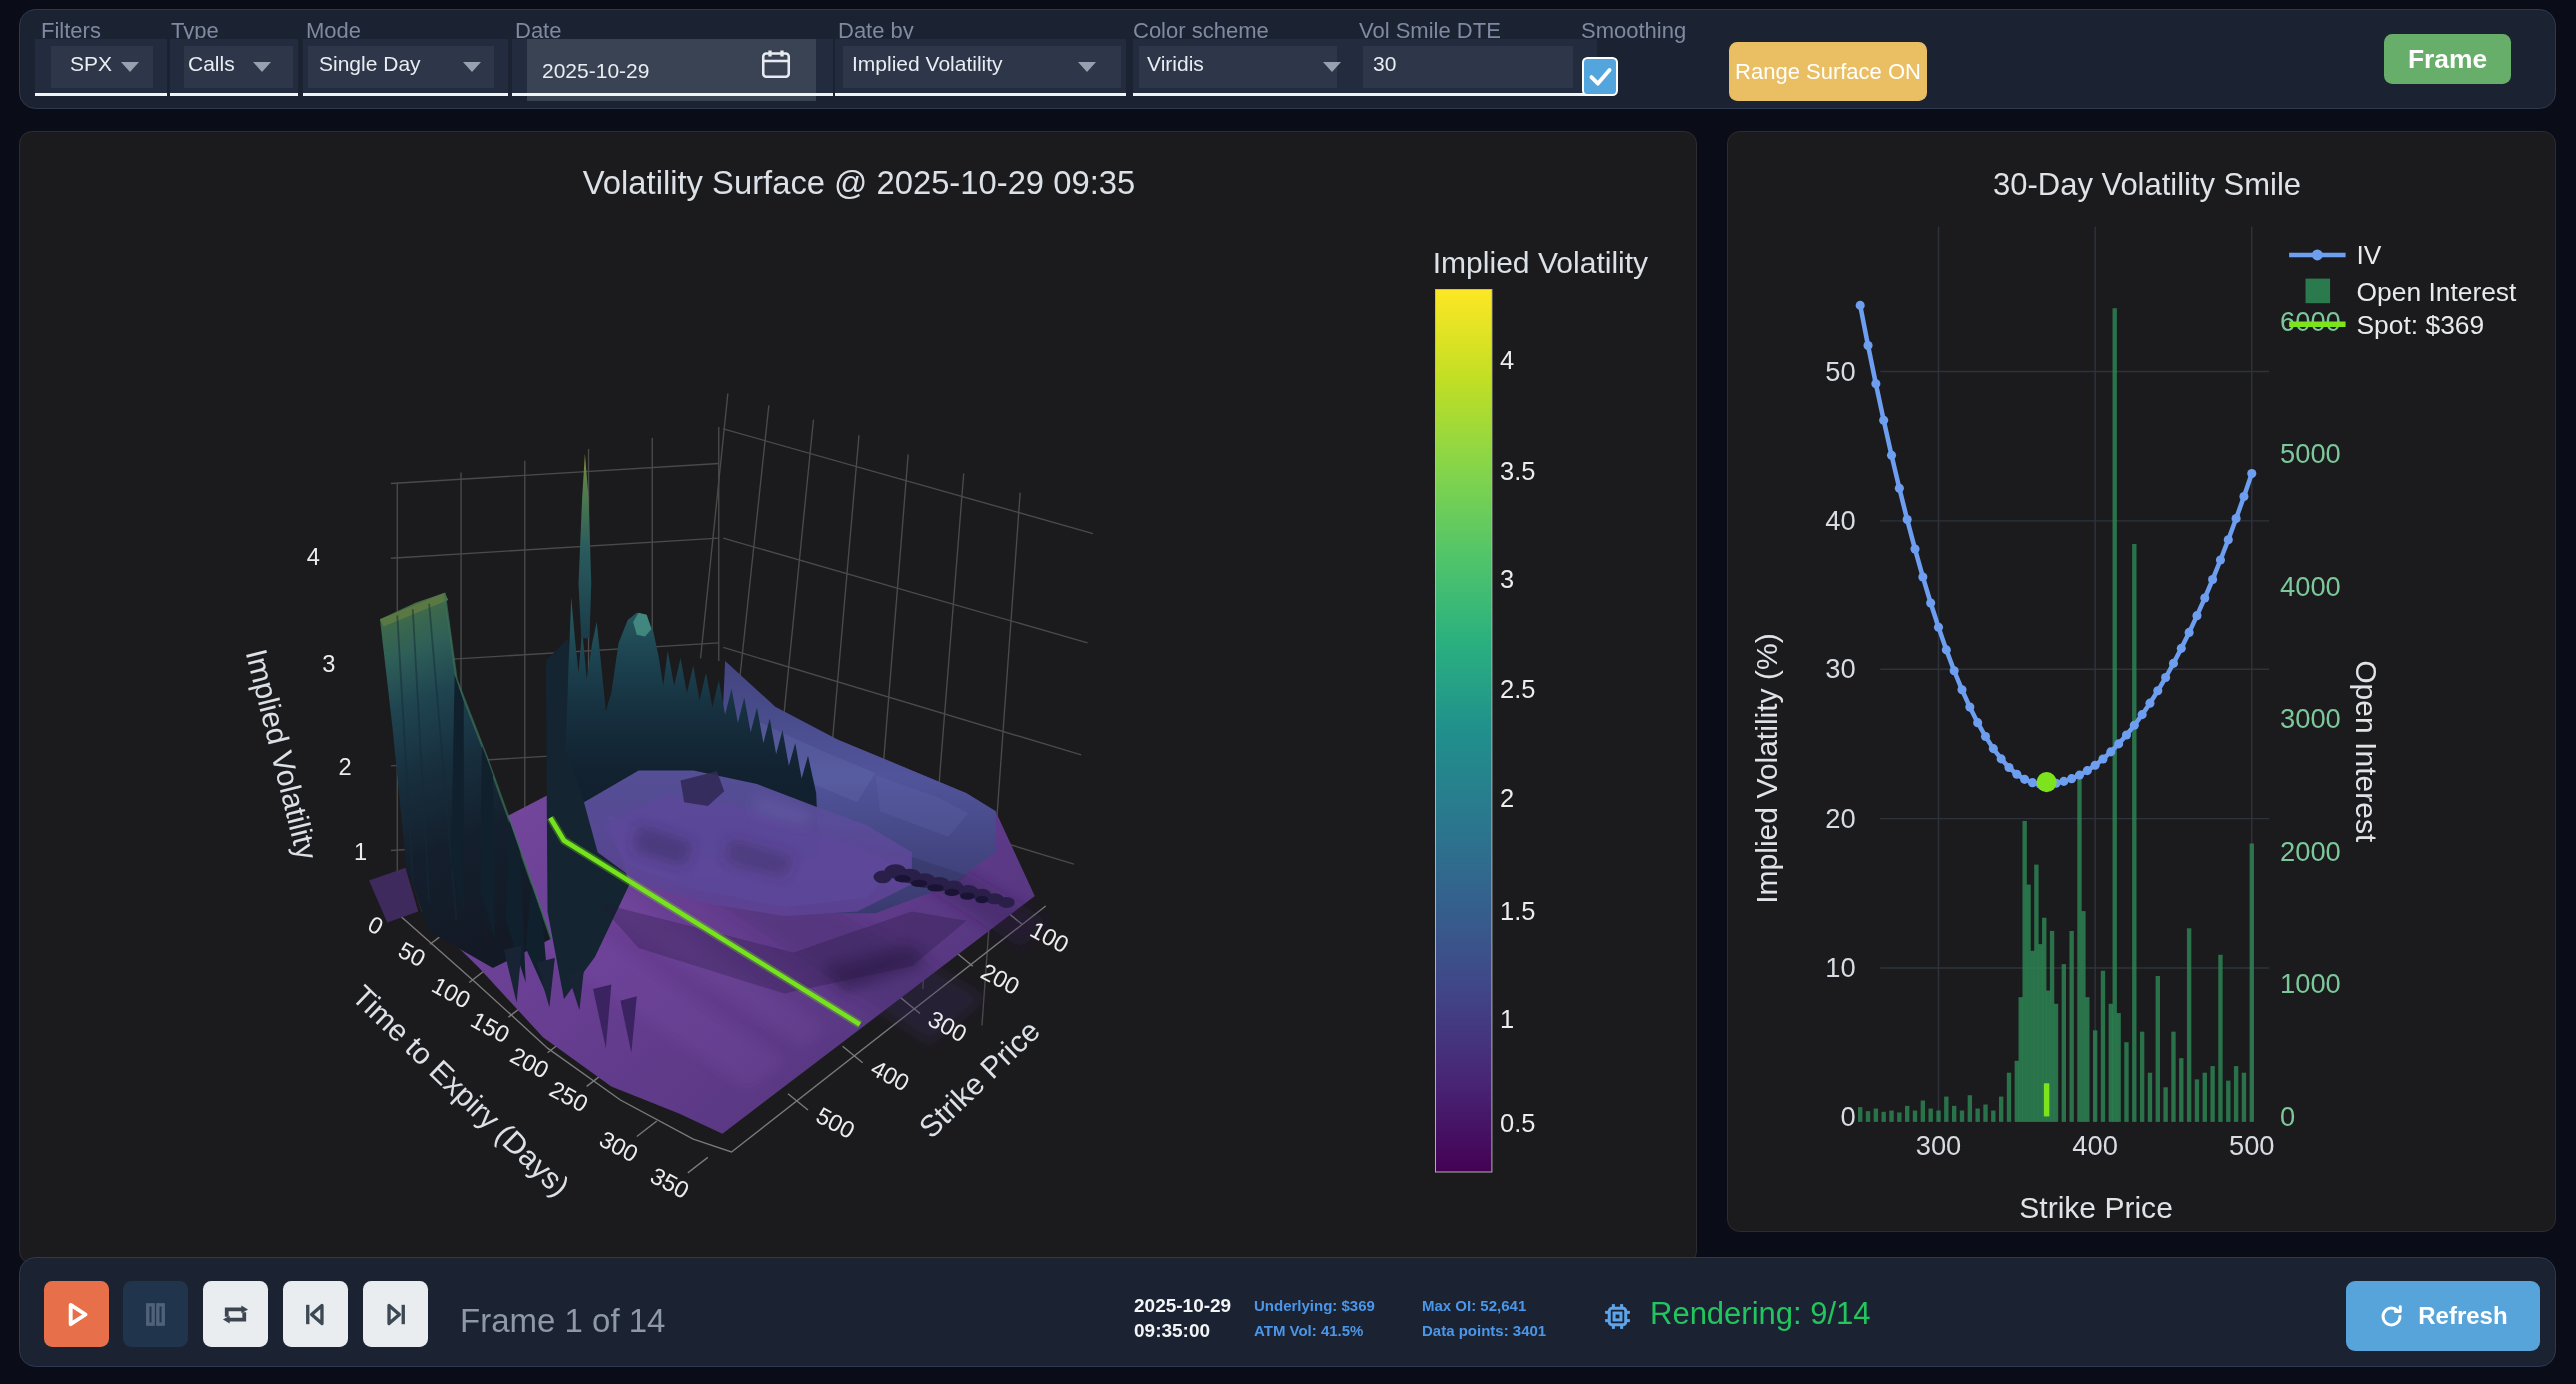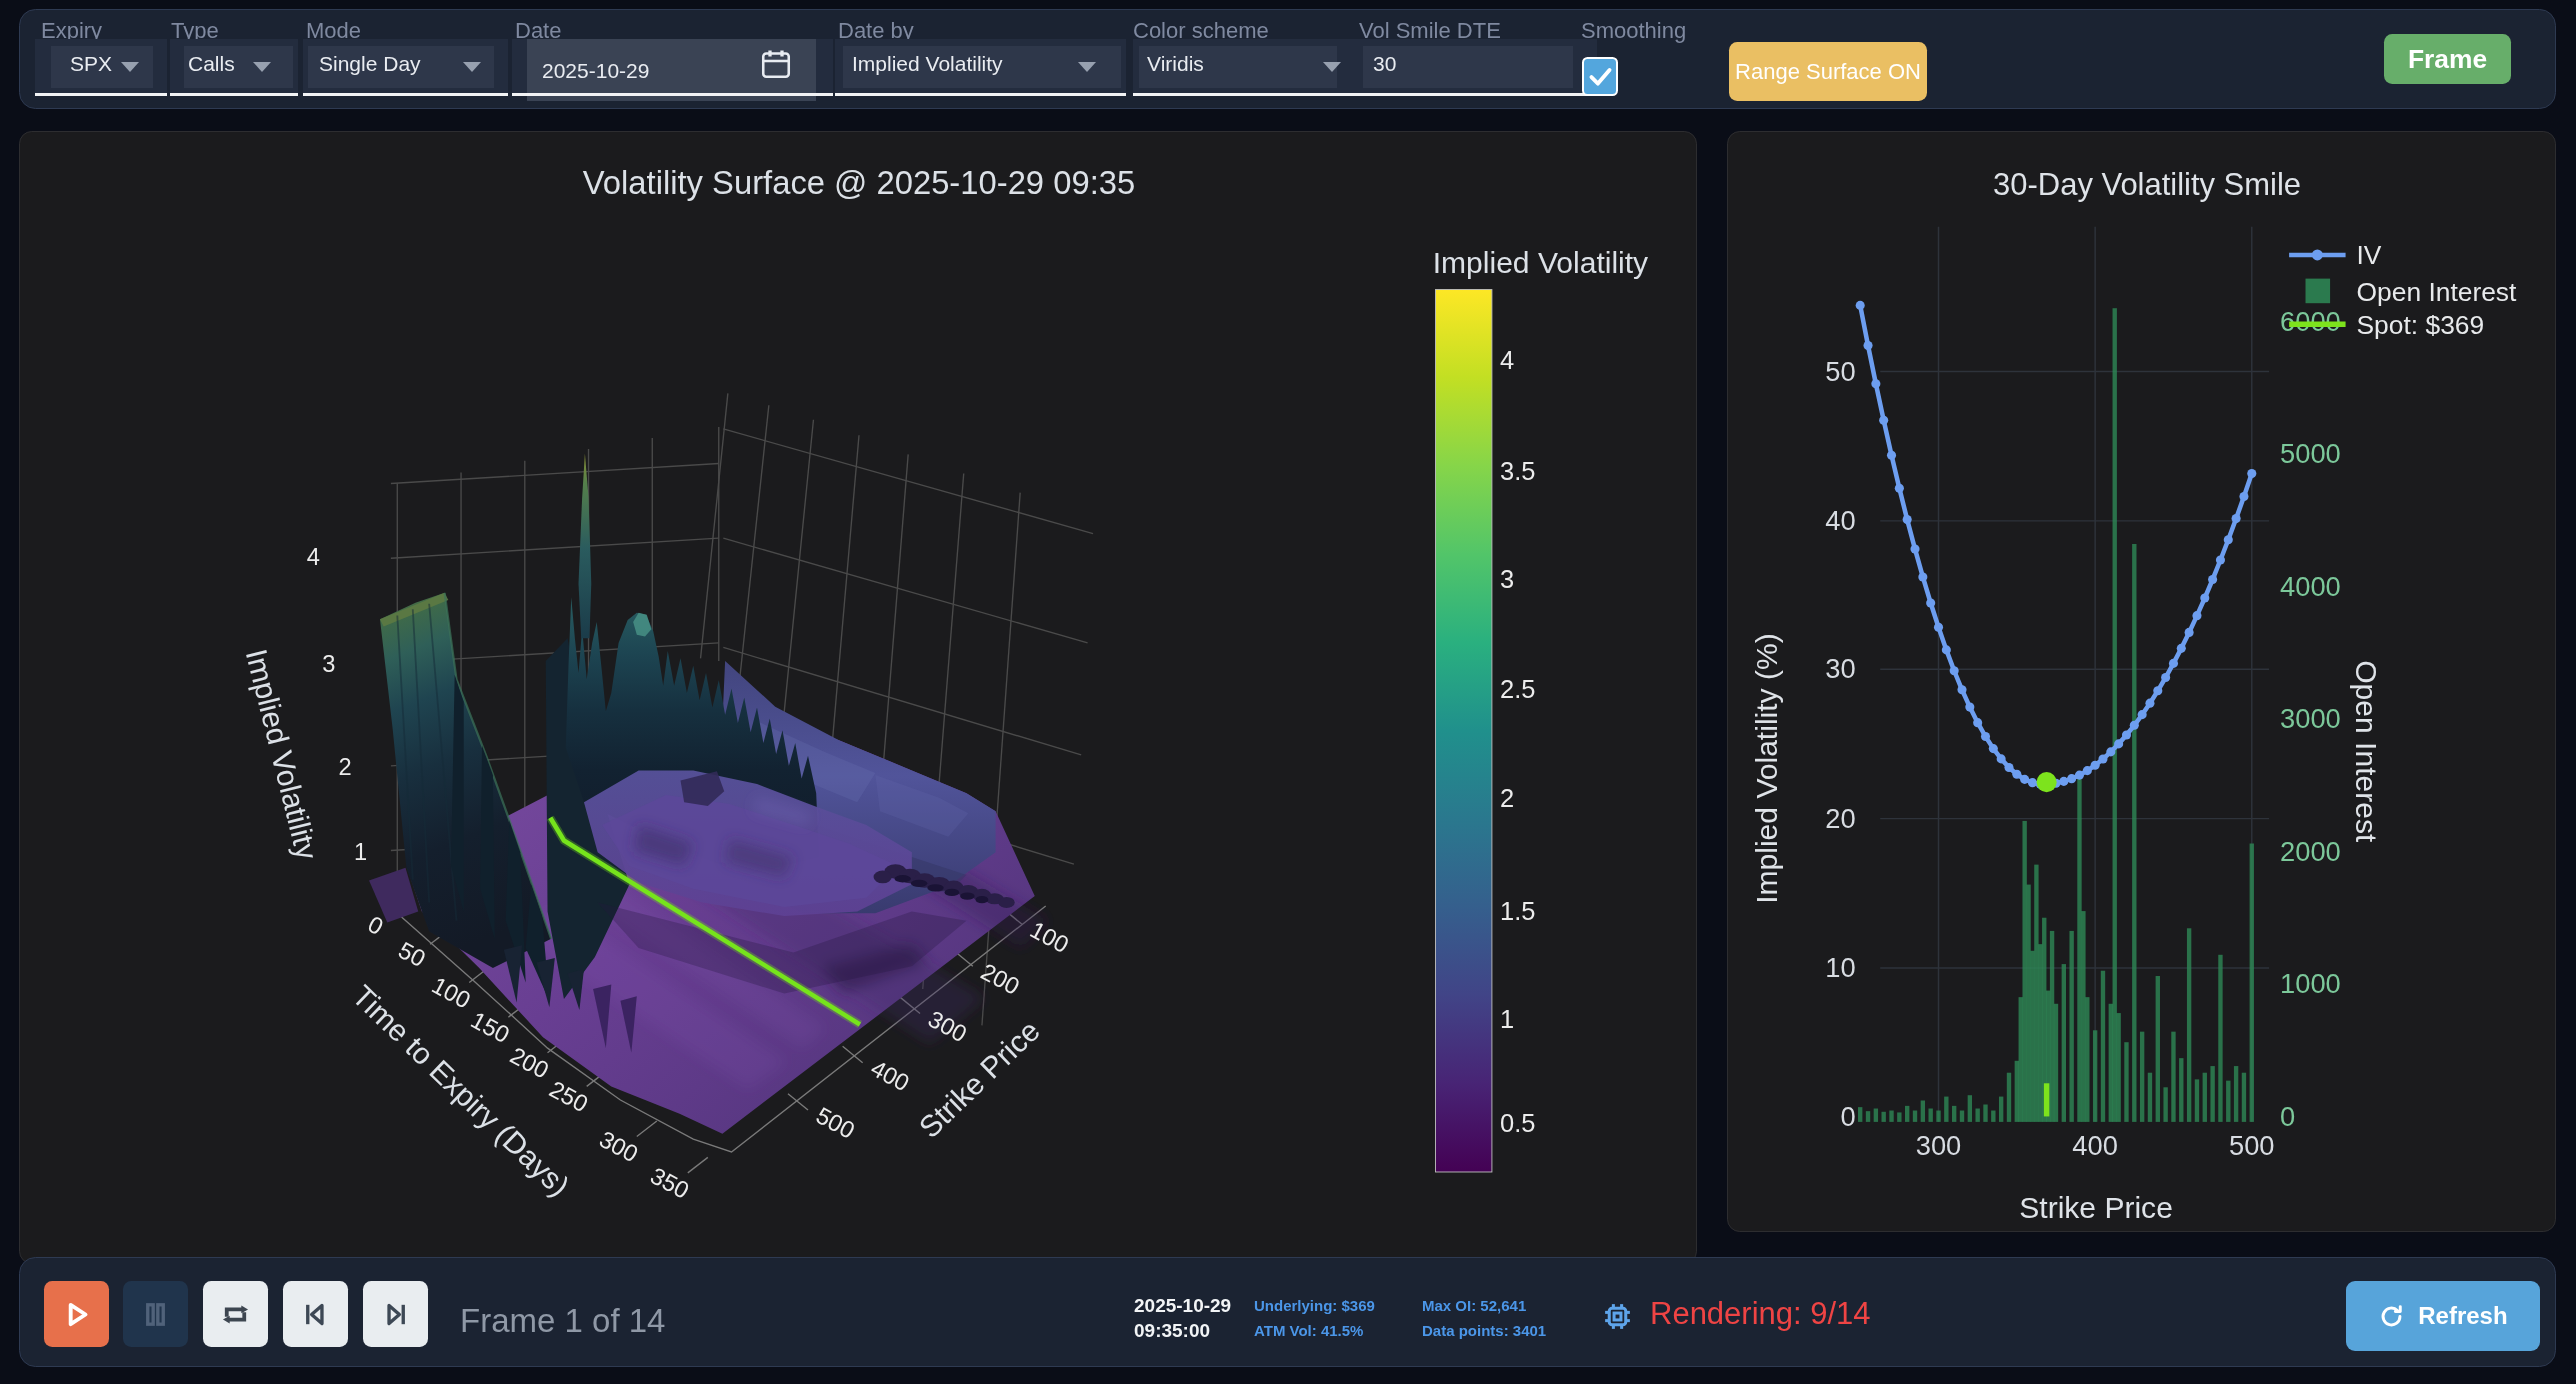--- a/index.html
+++ b/index.html
@@ -12,28 +12,28 @@
 .caret{position:absolute;top:52px;width:0;height:0;border-left:9px solid transparent;border-right:9px solid transparent;border-top:10px solid #97a0af}
 .uline{position:absolute;top:83px;height:2.7px;background:#f2f3f5}
 .datebox{position:absolute;top:29px;height:62px;background:#3a4354}
 .checkbox{position:absolute;left:1562px;top:47px;width:36px;height:39px;background:#53a6dd;border:2.7px solid #fff;border-radius:5.5px;display:flex;align-items:center;justify-content:center}
 .btn-range{position:absolute;left:1709px;top:32px;width:198px;height:59px;background:#eabf63;border-radius:8.2px;color:#fff;font-size:22px;display:flex;align-items:center;justify-content:center}
 .btn-apply{position:absolute;left:2364px;top:24px;width:127px;height:50px;background:#67ae6a;border-radius:8.2px;color:#fff;font-size:26.4px;font-weight:bold;display:flex;align-items:center;justify-content:center}
 .pbtn{position:absolute;top:23px;width:65px;height:66px;border-radius:8.2px;display:flex;align-items:center;justify-content:center}
 .frame{position:absolute;left:440px;top:44px;font-size:33px;color:#8f98a6}
 .wdate{position:absolute;left:1114px;top:36px;font-size:19px;line-height:24.6px;color:#f2f4f6}
 .bstat{position:absolute;top:36px;font-size:15px;line-height:24.6px;color:#4b96e8}
-.rendering{position:absolute;left:1630px;top:38px;font-size:31px;color:#ef4444}
+.rendering{position:absolute;left:1630px;top:38px;font-size:31px;color:#22c55e}
 .btn-refresh{position:absolute;left:2326px;top:23px;width:194px;height:70px;background:#57a4da;border-radius:9px;color:#fff;font-size:24px;font-weight:bold;display:flex;align-items:center;justify-content:center;gap:12.8px}
 </style></head>
 <body>
 
 <div class="card" style="left:19px;top:9px;width:2537px;height:100px">
 
-<div class="lbl" style="left:21px">Expiry</div>
+<div class="lbl" style="left:21px">Filters</div>
 <div class="ctl" style="left:14.6px;width:132px"></div>
 <div class="ibox" style="left:31px;width:102px"></div>
 <div class="val" style="left:50px">SPX</div>
 <div class="caret" style="left:101px"></div>
 <div class="uline" style="left:14.6px;width:132px"></div>
 
 <div class="lbl" style="left:151px">Type</div>
 <div class="ctl" style="left:150px;width:128px"></div>
 <div class="ibox" style="left:164px;width:109px"></div>
 <div class="val" style="left:168px">Calls</div>

